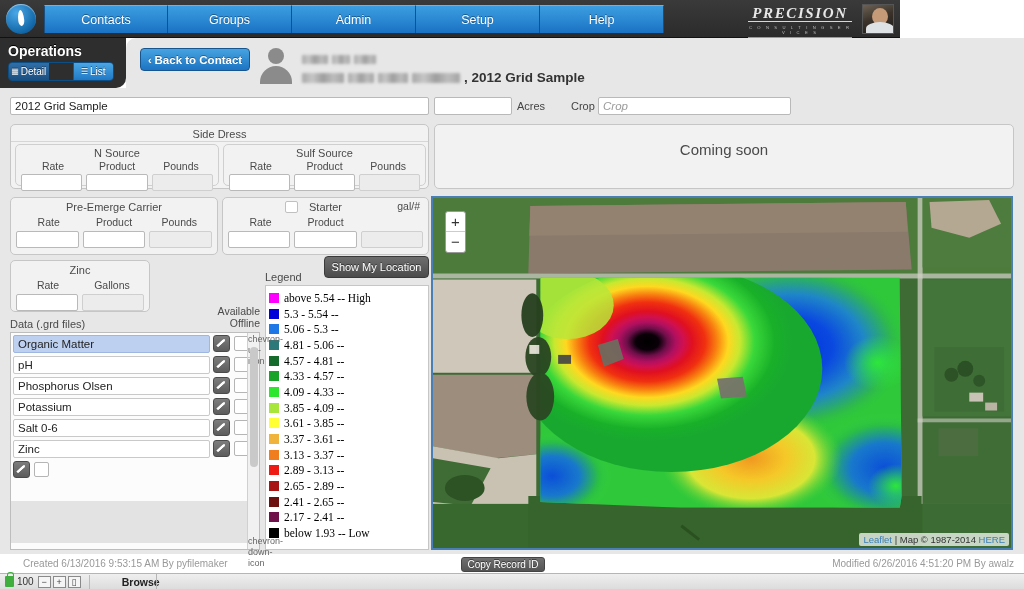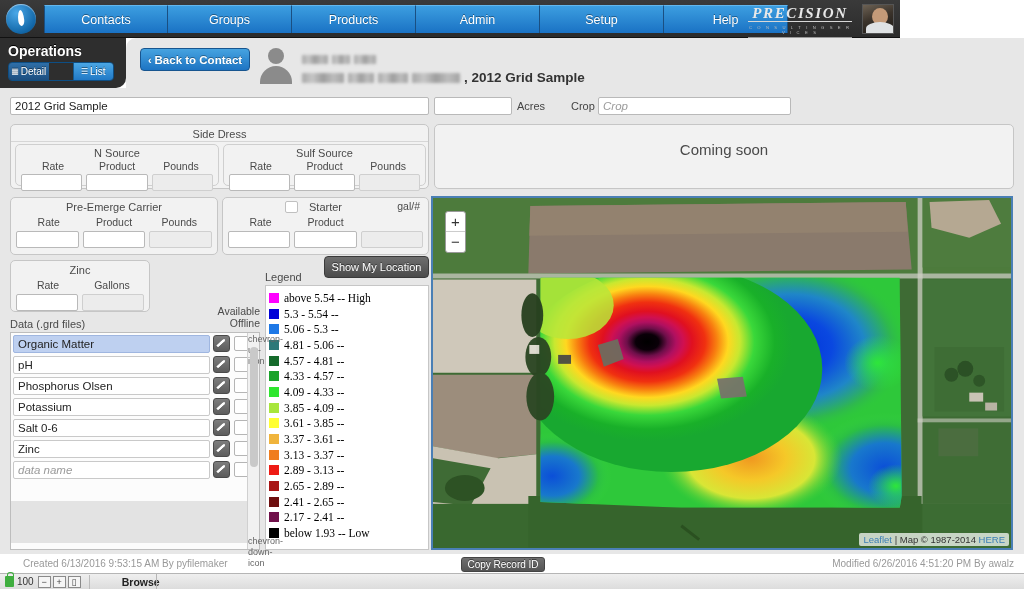--- a/index.html
+++ b/index.html
@@ -315,21 +315,20 @@
   .sb-divider { position: absolute; left: 156px; top: 0; bottom: 0; width: 1px; background: #b5b5b5; }
 </style>
 </head>
 <body>
 
 <div class="topbar">
   <div class="logo-badge"></div>
   <div class="navlist">
     <div class="navitem">Contacts</div>
     <div class="navitem">Groups</div>
-    <div class="navitem">Products</div>
     <div class="navitem">Admin</div>
     <div class="navitem">Setup</div>
     <div class="navitem">Help</div>
   </div>
   <div class="precision-logo">
     <div class="pl-main">PRECISION</div>
     <div class="pl-sub">C O N S U L T I N G   S E R V I C E S</div>
   </div>
   <div class="avatar"></div>
 </div>
@@ -549,21 +548,20 @@
         <div class="dl-name">Salt 0-6</div>
         <div class="dl-edit"></div>
         <div class="dl-check"></div>
       </div>
       <div class="dl-row">
         <div class="dl-name">Zinc</div>
         <div class="dl-edit"></div>
         <div class="dl-check"></div>
       </div>
       <div class="dl-row">
-        <div class="dl-name placeholder">data name</div>
         <div class="dl-edit"></div>
         <div class="dl-check"></div>
       </div>
       <div class="dl-filler"></div>
       <div class="dl-filler shade"></div>
       <div class="dl-filler shade"></div>
       <div class="dl-filler"></div>
     </div>
   <div class="dl-scroll">
     <div class="dl-arrow up">chevron-up-icon</div>

